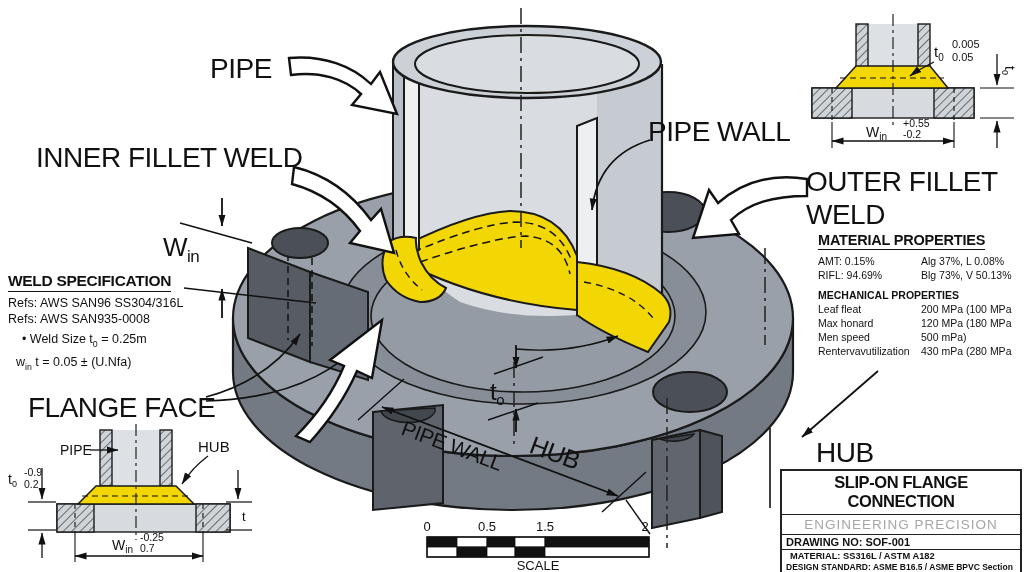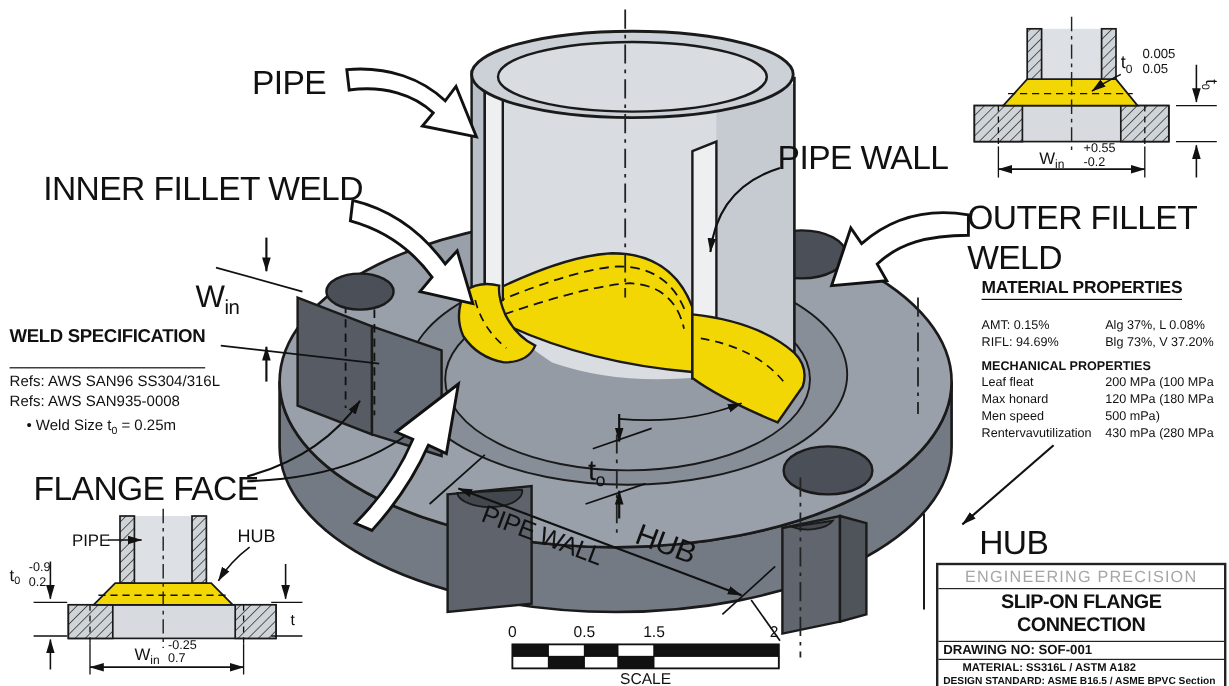--- a/index.html
+++ b/index.html
@@ -4,40 +4,40 @@
 <style>
   html,body{margin:0;padding:0;background:#fff;}
   #canvas{position:relative;width:1024px;height:572px;background:#ffffff;overflow:hidden;
           font-family:"Liberation Sans", sans-serif;color:#111;}
   svg{position:absolute;left:0;top:0;}
   svg text{font-family:"Liberation Sans", sans-serif;fill:#111;}
   .blocktext{position:absolute;}
   
   #weld-spec{left:8px;top:272px;width:210px;}
   #weld-spec .ws-title{font-size:15.5px;font-weight:700;letter-spacing:-0.3px;border-bottom:1.5px solid #111;
-                       display:inline-block;padding-bottom:16px;margin-bottom:4px;}
+                       display:inline-block;padding-bottom:1px;margin-bottom:4px;}
   #weld-spec .ws-line{font-size:12.5px;line-height:15.5px;}
   #weld-spec .ws-bullet{margin-top:5px;margin-left:14px;}
   #weld-spec .ws-tol{margin-left:8px;margin-top:3px;}
   sub{font-size:70%;}
   
   #mat-props{left:818px;top:231px;width:202px;}
   #mat-props .mp-title{font-size:14.5px;font-weight:700;letter-spacing:-0.2px;border-bottom:1.5px solid #111;
-                       display:inline-block;padding-bottom:1px;margin-bottom:15px;}
+                       display:inline-block;padding-bottom:1px;margin-bottom:5px;}
   #mat-props .mp-sub{font-size:10.5px;font-weight:700;margin:6px 0 2px 0;}
   #mat-props table{border-collapse:collapse;font-size:10.5px;line-height:13px;}
   #mat-props td{padding:0 0 1px 0;vertical-align:top;white-space:nowrap;}
   #mat-props td.c1{width:103px;}
   
   #title-block{left:780px;top:469px;width:242px;border:2px solid #222;background:#fff;box-sizing:border-box;}
   #title-block .tb-row{border-bottom:1.5px solid #222;box-sizing:border-box;}
   #title-block .tb-company{font-size:13.5px;color:#a6a6a6;text-align:center;letter-spacing:1px;padding:2px 0;}
   #title-block .tb-title{font-size:16.5px;font-weight:700;letter-spacing:-0.4px;text-align:center;padding:2px 0 3px 0;}
   #title-block .tb-dno{font-size:11px;font-weight:700;padding:1px 11px 1px 4px;}
-  #title-block .tb-mat{font-size:9.3px;font-weight:700;padding:1px 0 0 20px;line-height:11px;}
+  #title-block .tb-mat{font-size:9.3px;font-weight:700;padding:1px 0 0 8px;line-height:11px;}
   #title-block .tb-std{font-size:8.5px;font-weight:700;padding:0 0 2px 4px;line-height:10px;}
 </style>
 </head>
 <body>
 
 <div id="canvas">
 <svg width="1024" height="572" viewBox="0 0 1024 572">
   <defs>
     <pattern id="hatch" patternUnits="userSpaceOnUse" width="6" height="6" patternTransform="rotate(45)">
       <rect width="6" height="6" fill="#cfd4d9"></rect>
@@ -234,33 +234,34 @@
     <text x="645" y="531" font-size="13" text-anchor="middle">2</text>
     <text x="538" y="570" font-size="13" text-anchor="middle">SCALE</text>
   </g>
 </svg>
 
 <div id="weld-spec" class="blocktext">
   <div class="ws-title">WELD SPECIFICATION</div>
   <div class="ws-line">Refs: AWS SAN96 SS304/316L</div>
   <div class="ws-line">Refs: AWS SAN935-0008</div>
   <div class="ws-line ws-bullet"><span>•  Weld Size t</span><sub>0</sub><span> = 0.25m</span></div>
+  <div class="ws-line ws-tol"><span>w</span><sub>in</sub><span> t = 0.05 ± (U.Nfa)</span></div>
 </div>
 
 <div id="mat-props" class="blocktext">
   <div class="mp-title">MATERIAL PROPERTIES</div>
   <table>
     <tbody>
           <tr>
             <td class="c1">AMT: 0.15%</td>
             <td>Alg 37%, L 0.08%</td>
           </tr>
     <tr>
             <td class="c1">RIFL: 94.69%</td>
-            <td>Blg 73%, V 37.20%</td>
+            <td>Blg 73%, V 50.13%</td>
           </tr>
   </tbody>
       </table>
   <div class="mp-sub">MECHANICAL PROPERTIES</div>
   <table>
     <tbody>
           <tr>
             <td class="c1">Leaf fleat</td>
             <td>200 MPa (100 MPa</td>
           </tr>
@@ -274,22 +275,22 @@
           </tr>
     <tr>
             <td class="c1">Rentervavutilization</td>
             <td>430 mPa (280 MPa</td>
           </tr>
   </tbody>
       </table>
 </div>
 
 <div id="title-block" class="blocktext">
+  <div class="tb-row tb-title">SLIP-ON FLANGE CONNECTION</div>
   <div class="tb-row tb-company">ENGINEERING PRECISION</div>
-  <div class="tb-row tb-title">SLIP-ON FLANGE CONNECTION</div>
   <div class="tb-row tb-dno">DRAWING NO: SOF-001</div>
   <div class="tb-row">
     <div class="tb-mat">MATERIAL: SS316L / ASTM A182</div>
     <div class="tb-std">DESIGN STANDARD: ASME B16.5 / ASME BPVC Section VIII</div>
   </div>
 
 </div>
 </div>
 
 </body></html>

